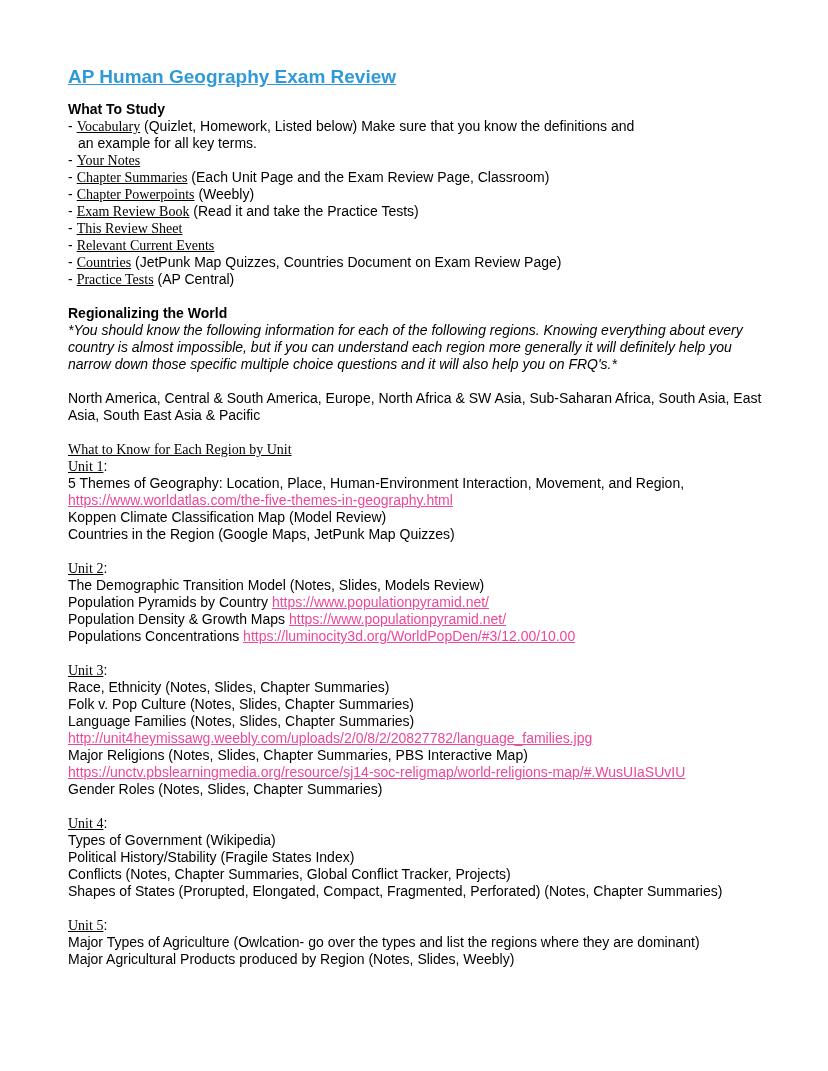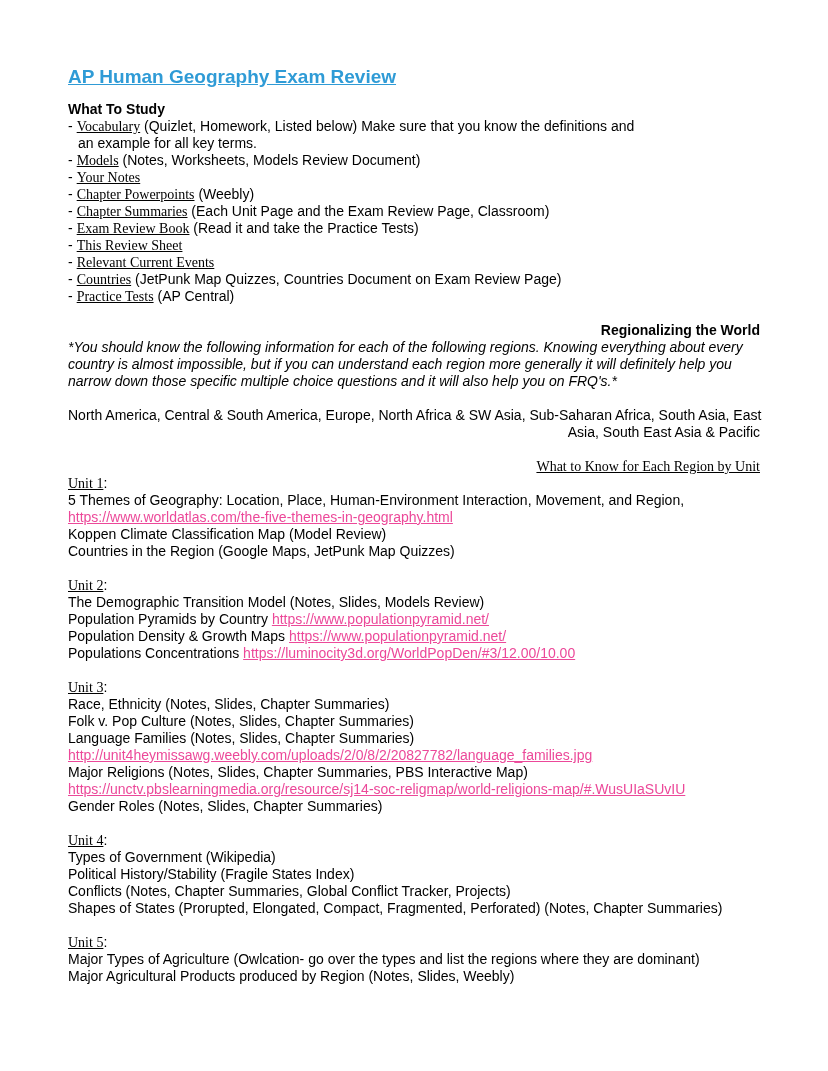--- a/index.html
+++ b/index.html
@@ -25,21 +25,21 @@
     color: #2f9bd6;
     margin-bottom: 13px;
     white-space: nowrap;
   }
   .h2 {
     font-size: 14px;
     line-height: 17px;
     font-weight: bold;
     white-space: nowrap;
   }
-  .sp-before { margin-top: 17px; text-align: right; }
+  .sp-before { margin-top: 17px; }
   .line {
     font-size: 14px;
     line-height: 17px;
     white-space: nowrap;
   }
   .u { text-decoration: underline; font-family: Liberation Serif, serif; }
   .dash { margin-right: 4px; }
   .cont { padding-left: 10px; }
   .italic { font-style: italic; }
   .link {
@@ -57,34 +57,31 @@
   <div class="doc-title">AP Human Geography Exam Review</div>
 
   <div>
     <div class="h2">What To Study</div>
 
     <div class="line">
       <span class="dash">-</span><span class="u">Vocabulary</span><span> (Quizlet, Homework, Listed below) Make sure that you know the definitions and</span>
     </div>
     <div class="line cont">an example for all key terms.</div>
 
-    <div class="line">
-      <span class="dash">-</span><span class="u">Models</span><span> (Notes, Worksheets, Models Review Document)</span>
-    </div>
 
     <div class="line">
       <span class="dash">-</span><span class="u">Your Notes</span><span></span>
     </div>
 
     <div class="line">
-      <span class="dash">-</span><span class="u">Chapter Powerpoints</span><span> (Weebly)</span>
+      <span class="dash">-</span><span class="u">Chapter Summaries</span><span> (Each Unit Page and the Exam Review Page, Classroom)</span>
     </div>
 
     <div class="line">
-      <span class="dash">-</span><span class="u">Chapter Summaries</span><span> (Each Unit Page and the Exam Review Page, Classroom)</span>
+      <span class="dash">-</span><span class="u">Chapter Powerpoints</span><span> (Weebly)</span>
     </div>
 
     <div class="line">
       <span class="dash">-</span><span class="u">Exam Review Book</span><span> (Read it and take the Practice Tests)</span>
     </div>
 
     <div class="line">
       <span class="dash">-</span><span class="u">This Review Sheet</span><span></span>
     </div>
 

